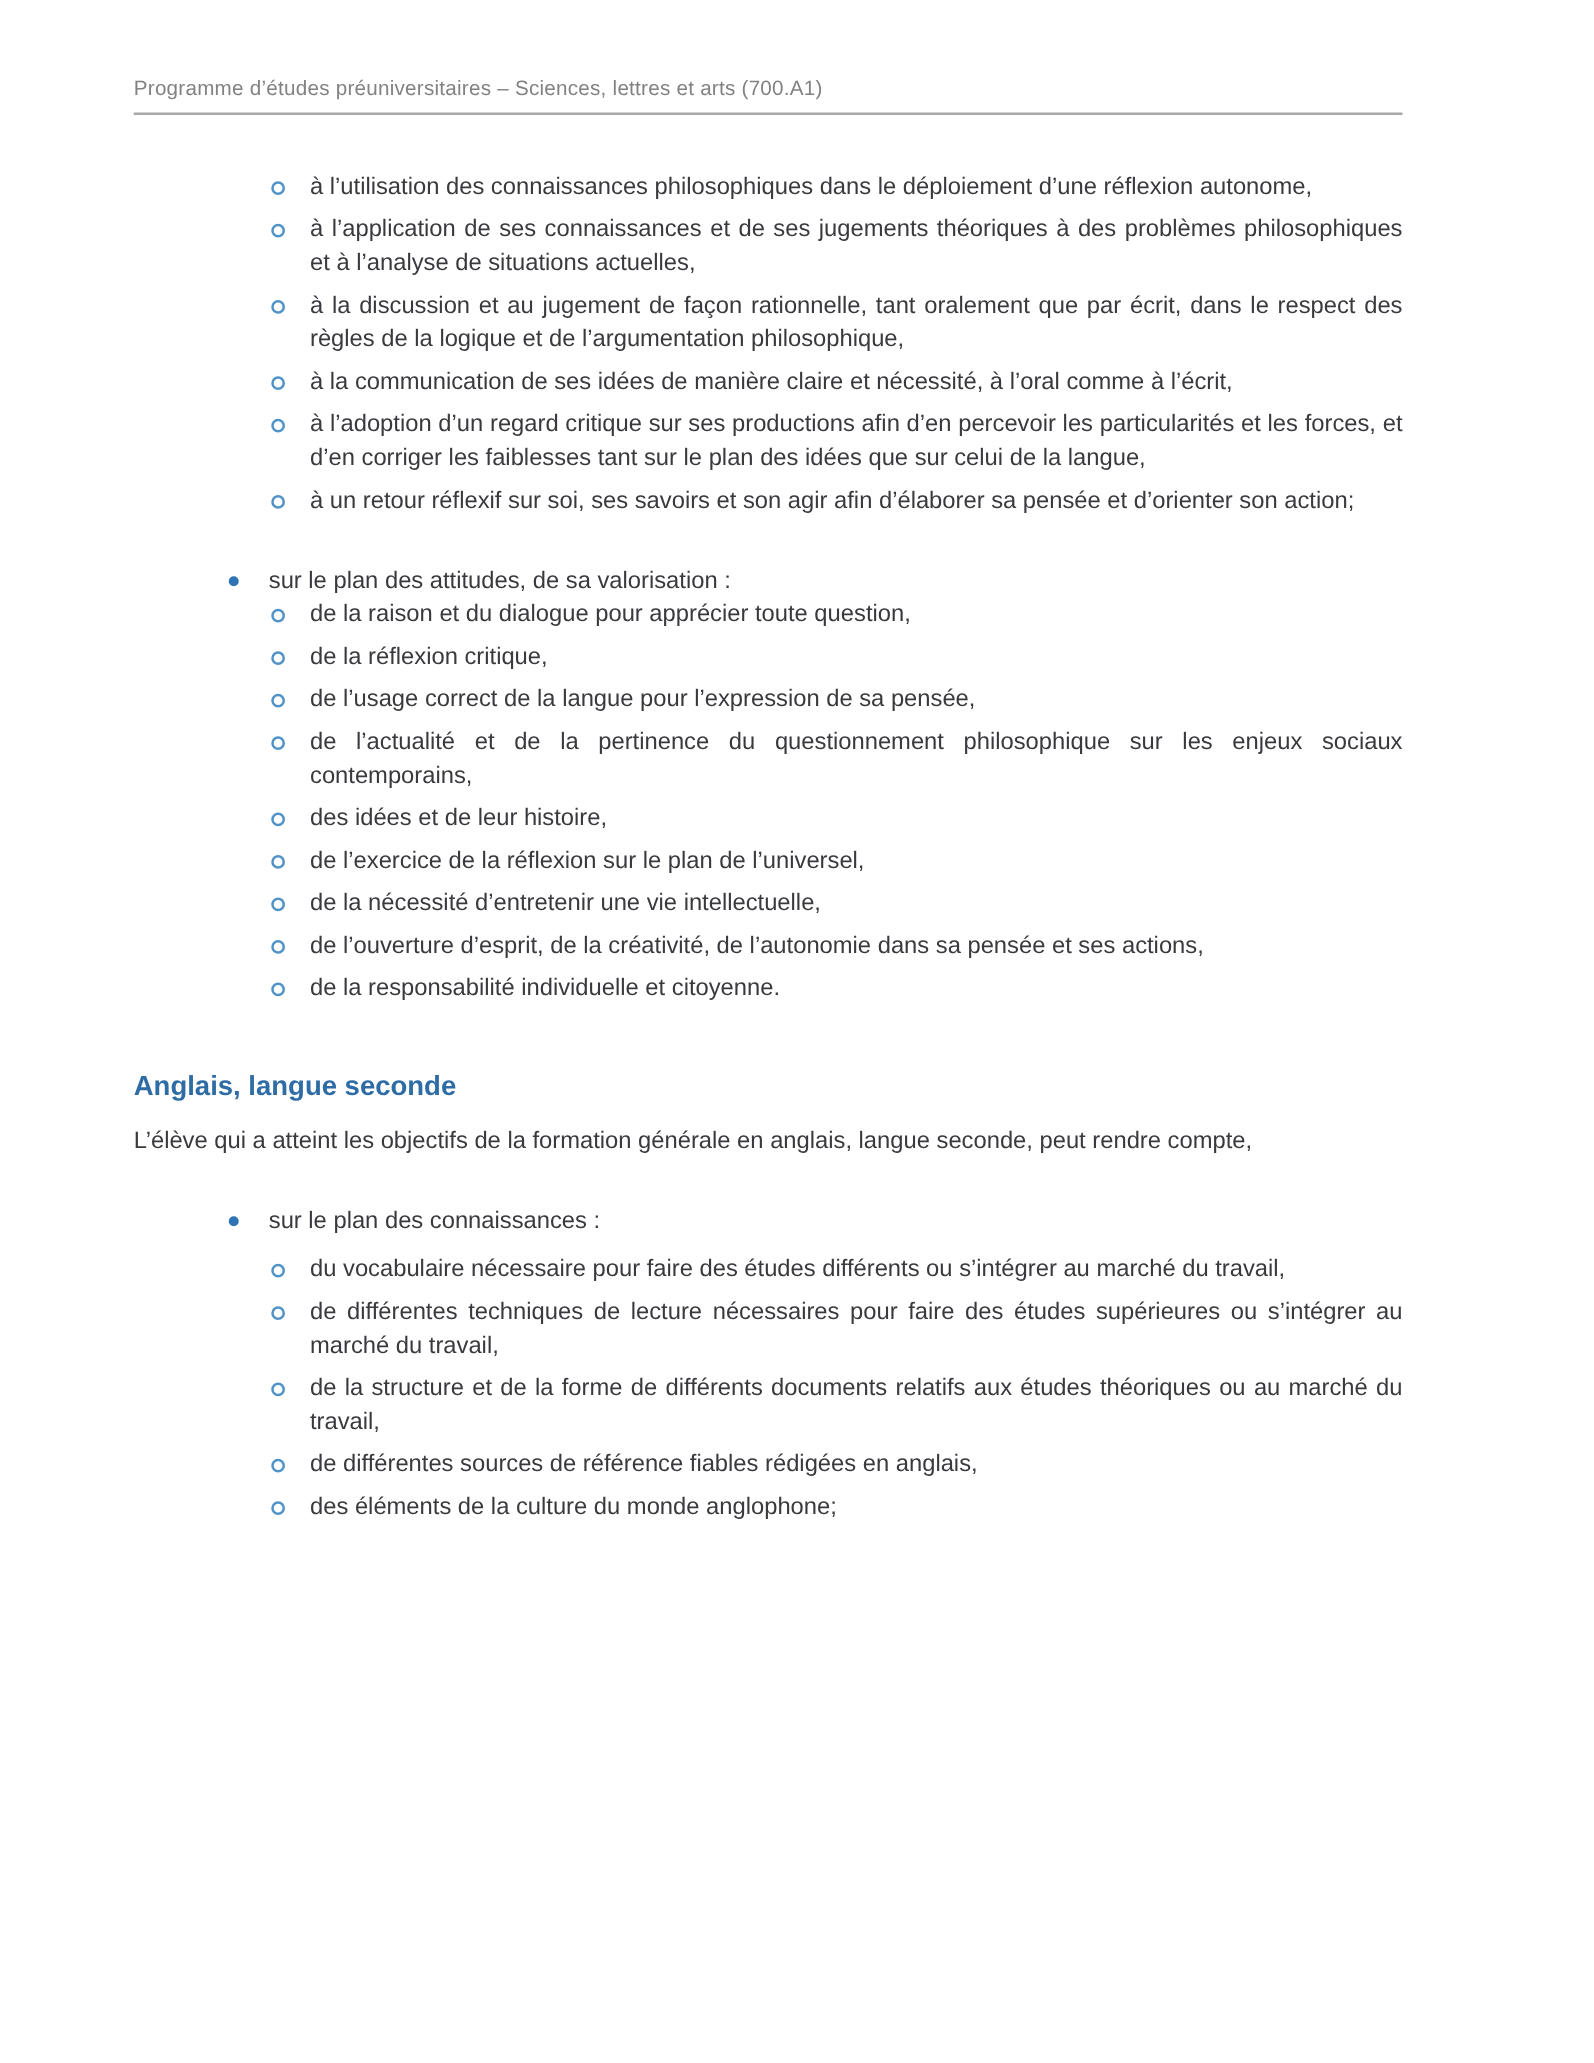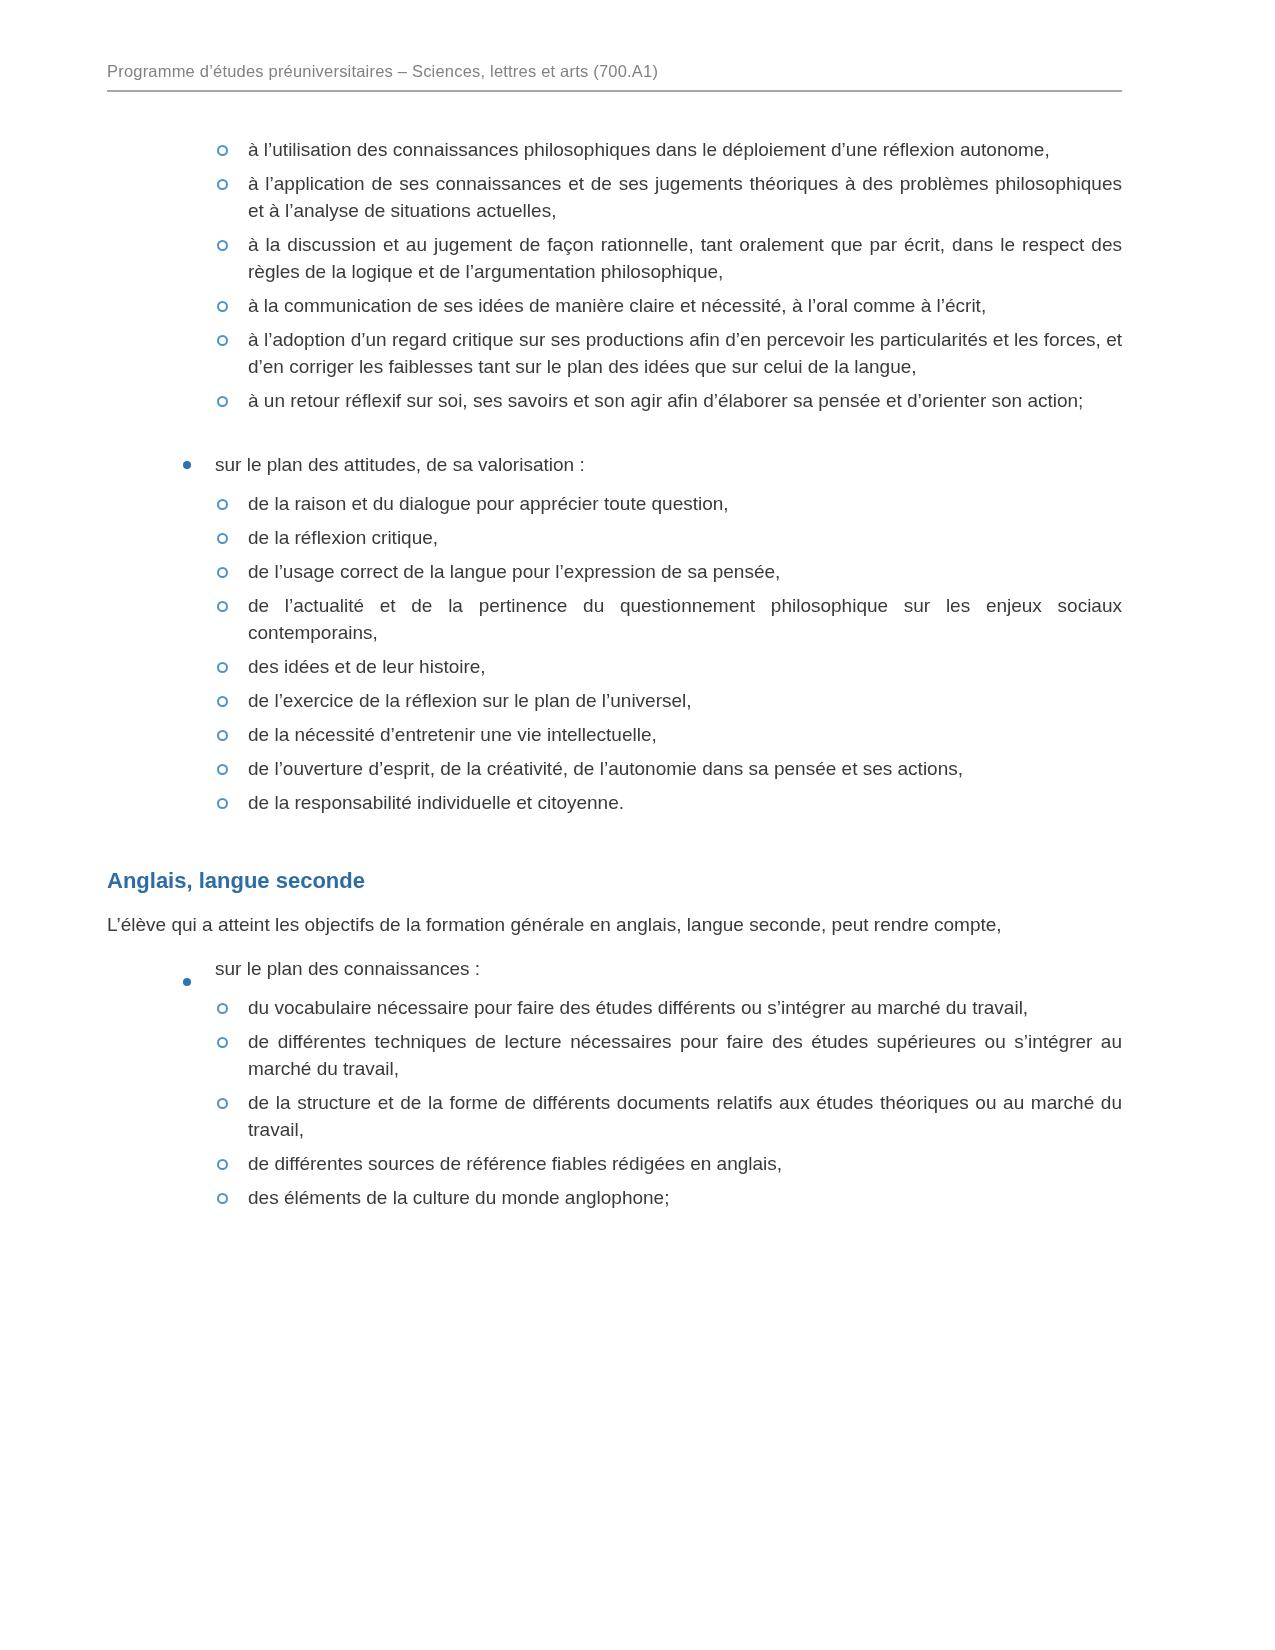--- a/index.html
+++ b/index.html
@@ -87,22 +87,22 @@
     content: "";
     position: absolute;
     left: 3px;
     top: 10px;
     width: 8px;
     height: 8px;
     background: #2e74b5;
     border-radius: 50%;
   }
 
-  .attitudes-lead { margin-top: 37px; margin-bottom: 12px; }
-  .knowledge-lead { margin-top: 16px; margin-bottom: 12px; align-items: center; }
+  .attitudes-lead { margin-top: 37px; }
+  .knowledge-lead { margin-top: 36px; margin-bottom: 12px; }
 
   .section-heading {
     margin: 52px 0 17px 0;
     font-size: 22px;
     font-weight: bold;
     color: #2e6ca6;
   }
   .paragraph {
     margin: 0;
     font-size: 19px;

